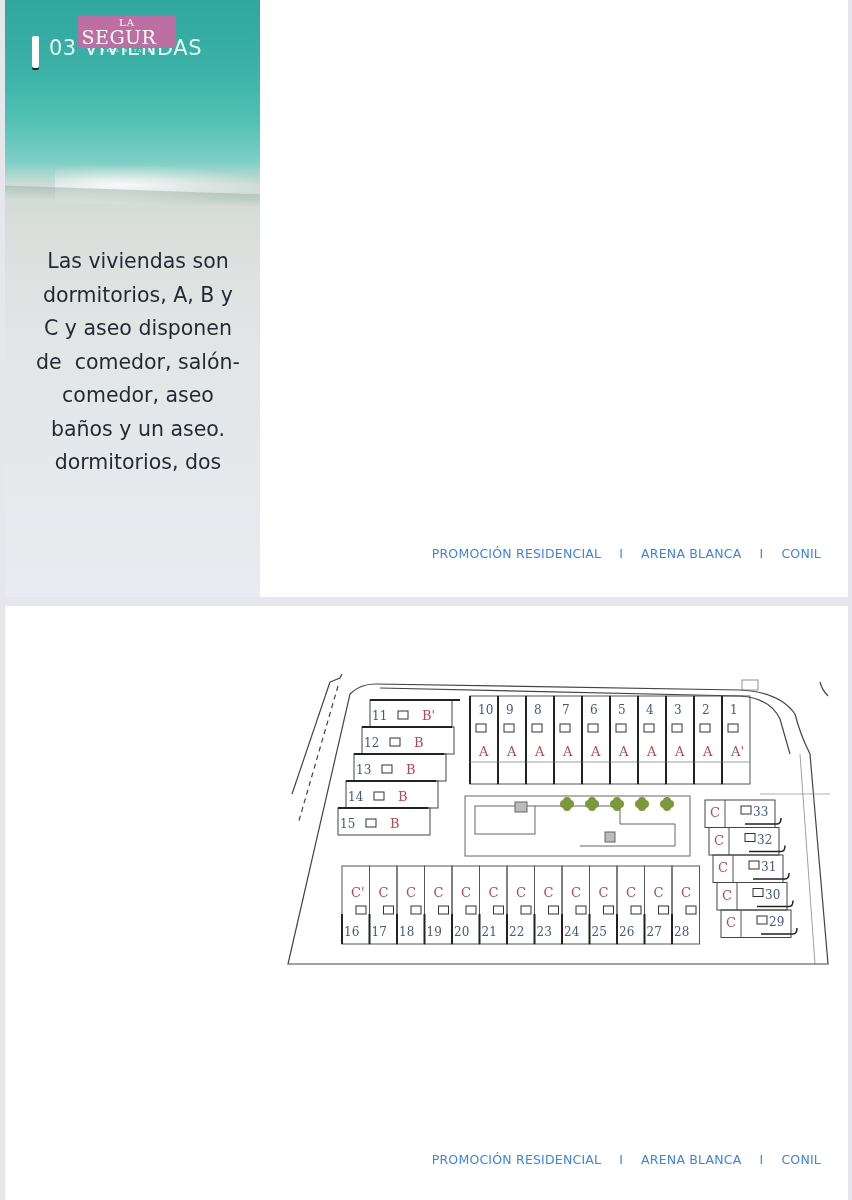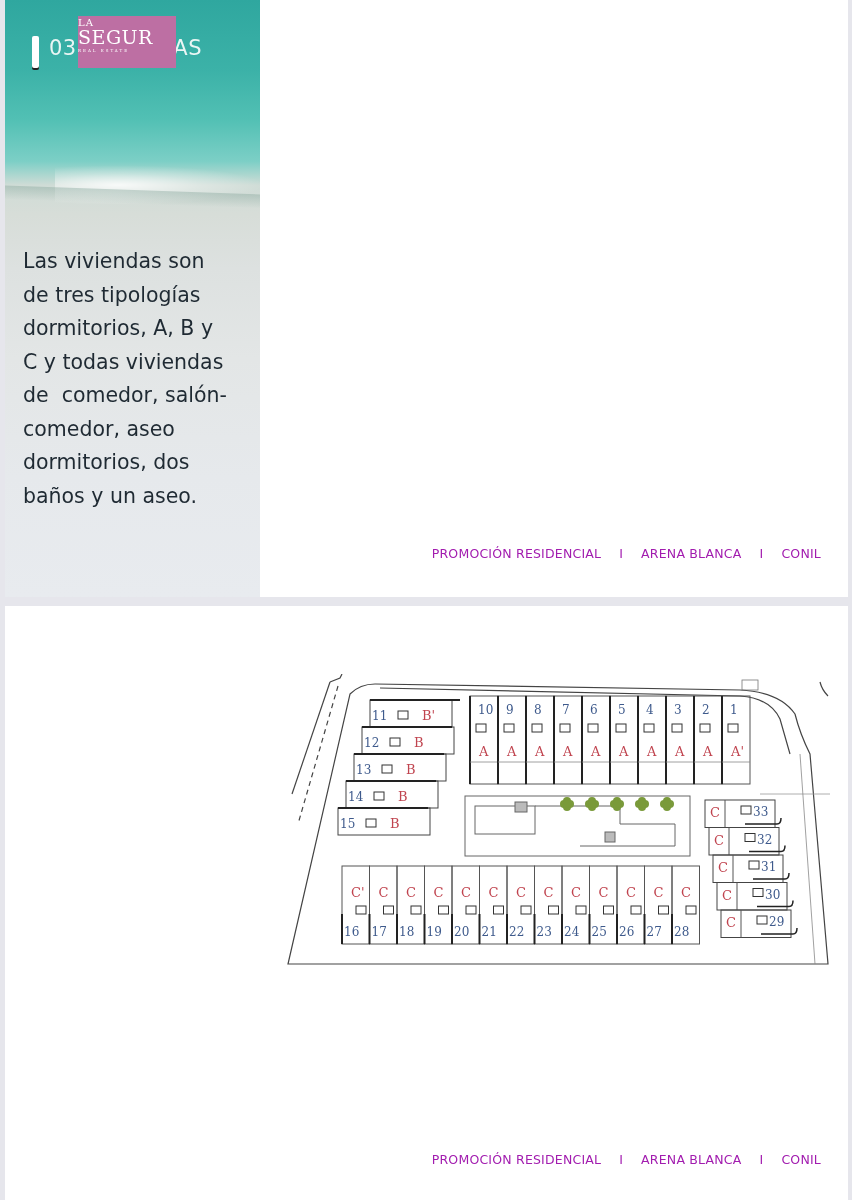--- a/index.html
+++ b/index.html
@@ -39,39 +39,40 @@
       position: absolute; left: 27px; top: 36px; width: 7px; height: 32px;
       background: #ffffff; border-radius: 2px;
       box-shadow: 0 2px 0 #222;
     }
     .section-title {
       position: absolute; left: 44px; top: 36px;
       color: #eaf6f4; font-size: 21px; letter-spacing: 0.5px;
       font-family: "DejaVu Sans", sans-serif;
     }
     .logo {
-      position: absolute; left: 73px; top: 16px; width: 98px; height: 52px;
+      position: absolute; left: 73px; top: 16px; width: 98px; height: 32px;
       background: #bd6fa3;
-      color: #ffffff; text-align: left;
+      color: #ffffff; text-align: center;
       font-family: "DejaVu Serif", serif;
     }
     .logo .la { position: absolute; top: 1px; left: 0; right: 0; font-size: 10px; letter-spacing: 1px; }
     .logo .name { position: absolute; top: 10px; left: 0; right: 16px; font-size: 19px; letter-spacing: 0.5px; }
     .logo .sub { position: absolute; top: 32px; left: 0; right: 0; font-size: 4px; letter-spacing: 2px; }
 
     .description {
       position: absolute; left: 18px; top: 245px; width: 230px;
       color: #1f2a33; font-size: 20.5px; line-height: 33.5px;
+      text-align: center;
       font-family: "DejaVu Sans", sans-serif;
     }
     .description div { white-space: nowrap; }
 
     .footer {
       position: absolute; right: 27px;
-      font-size: 12.5px; color: #a21caf; letter-spacing: 0.2px;
+      font-size: 12.5px; color: #3b82f6; letter-spacing: 0.2px;
       display: flex; gap: 0;
       font-family: "DejaVu Sans", sans-serif;
     }
     .footer span.sep { margin: 0 18px; }
     .page1 .footer { top: 546px; }
     .page2 .footer { top: 546px; }
 
     .siteplan {
       position: absolute; left: 275px; top: 68px; width: 555px; height: 300px;
     }
@@ -88,27 +89,26 @@
     <div class="shore"></div>
     <div class="section-marker"></div>
     <div class="section-title">03 VIVIENDAS</div>
     <div class="logo">
       <div class="la">LA</div>
       <div class="name">SEGUR</div>
       <div class="sub">REAL ESTATE</div>
     </div>
     <div class="description">
       <div>Las viviendas son</div>
-      <div>de tres tipologías</div>
       <div>dormitorios, A, B y</div>
-      <div>C y todas viviendas</div>
+      <div>C y aseo disponen</div>
       <div style="white-space:pre">de  comedor, salón-</div>
       <div>comedor, aseo</div>
+      <div>baños y un aseo.</div>
       <div>dormitorios, dos</div>
-      <div>baños y un aseo.</div>
     </div>
   </div>
   <div class="footer">
     <span>PROMOCIÓN RESIDENCIAL</span>
     <span class="sep">I</span>
     <span>ARENA BLANCA</span>
     <span class="sep">I</span>
     <span>CONIL</span>
   </div>
 </div>

